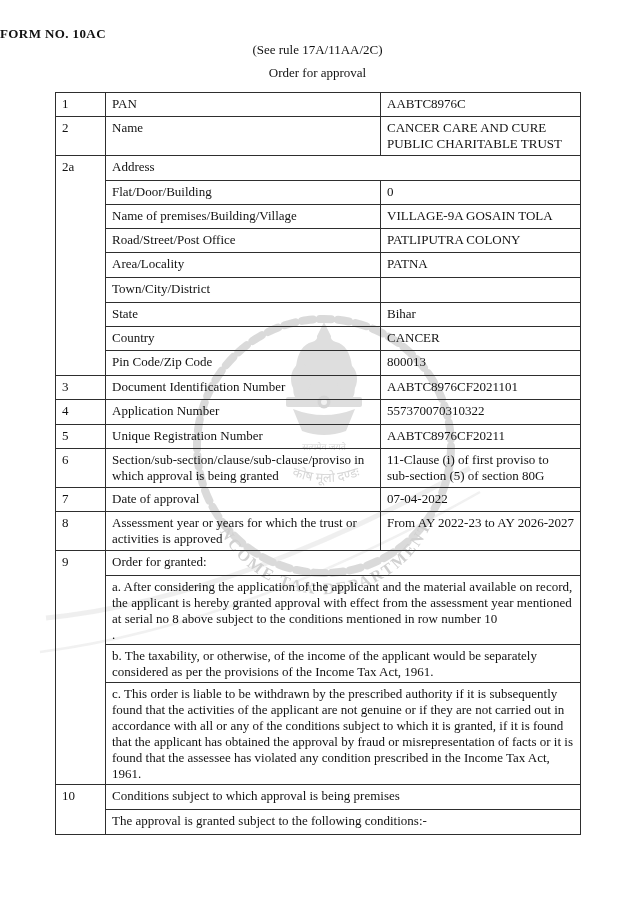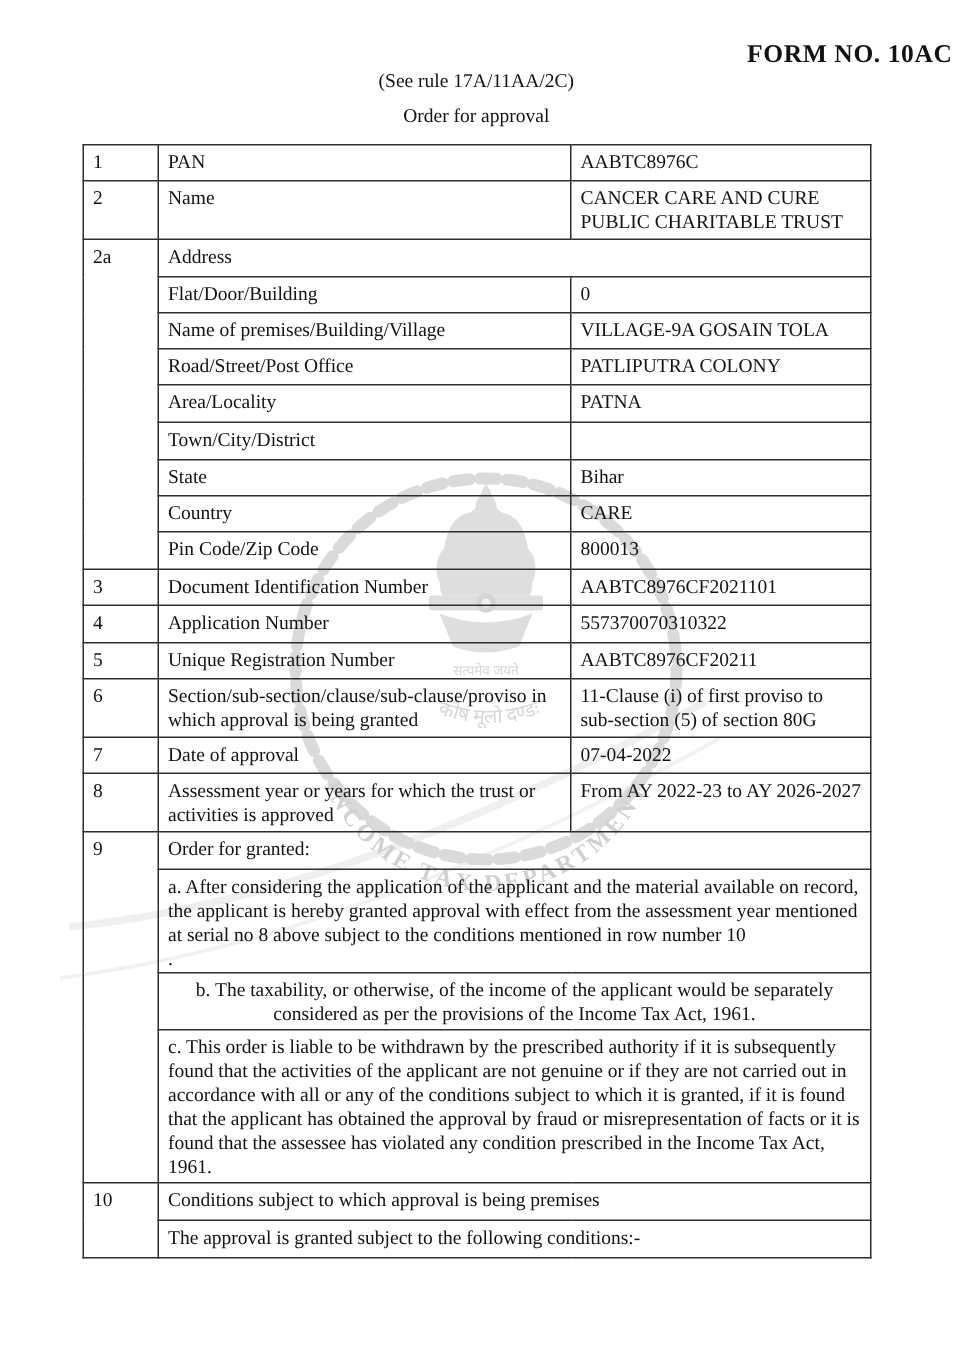--- a/index.html
+++ b/index.html
@@ -10,41 +10,41 @@
     font-family:"Liberation Serif", serif;
     color:#121212;
     position:relative;
     overflow:hidden;
   }
   .watermark {
     position:absolute; left:0; top:0; z-index:0; pointer-events:none;
   }
   .content { position:relative; z-index:1; }
   .page-title {
-    text-align:right; font-size:17px; font-weight:bold;
+    text-align:left; font-size:13px; font-weight:bold;
     letter-spacing:.4px; margin:26px 0 0 0;
   }
   .rule-line  { text-align:center; font-size:13px; }
   .order-line { text-align:center; font-size:13px; margin-top:7px; }
   table.form {
     border-collapse:collapse; table-layout:fixed;
     margin:11px 0 0 55px; width:525px;
     font-size:13px; line-height:1.22;
   }
   table.form td {
     border:1px solid #2e2e2e;
     vertical-align:top;
     padding:3px 6px 2px 6px;
     overflow:hidden;
     background:transparent;
   }
   td.num { padding-left:7px; }
   td.clause { white-space:pre-wrap; }
   tr.h24 { height:24px; }  tr.h25 { height:25px; }
-  tr.h38 { height:38px;text-align:center; }  tr.h39 { height:39px; }
+  tr.h38 { height:38px; }  tr.h39 { height:39px; }
   tr.h66 { height:66px;margin-top:12px; }  tr.h92 { height:92px; }
   .wm-text { font-family:"Liberation Serif", serif; }
 </style>
 </head>
 <body>
 
 <svg class="watermark" width="635" height="902" viewBox="0 0 635 902">
   <g opacity="0.55">
 
     <path d="M 46 618 Q 230 600 470 468" fill="none" stroke="#cccccc" stroke-width="5" opacity="0.55"></path>
@@ -123,21 +123,21 @@
       <tr class="h25">
         <td>Town/City/District</td>
         <td></td>
       </tr>
       <tr class="h24">
         <td>State</td>
         <td>Bihar</td>
       </tr>
       <tr class="h24">
         <td>Country</td>
-        <td>CARE</td>
+        <td>CANCER</td>
       </tr>
       <tr class="h25">
         <td>Pin Code/Zip Code</td>
         <td>800013</td>
       </tr>
       <tr class="h24">
         <td class="num">3</td>
         <td>Document Identification Number</td>
         <td>AABTC8976CF2021101</td>
       </tr>

